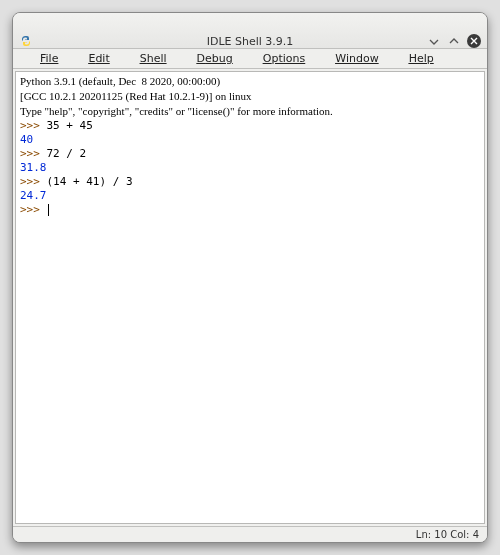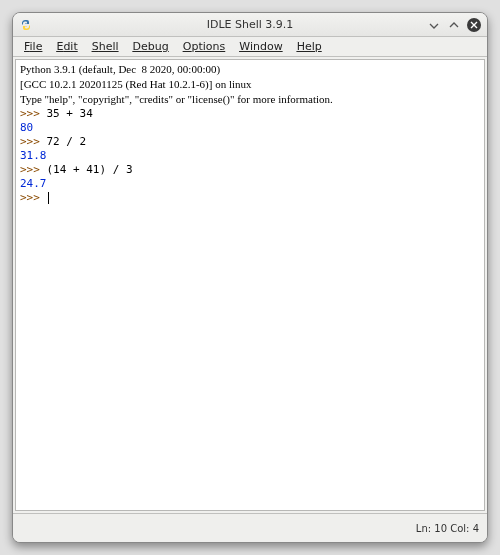--- a/index.html
+++ b/index.html
@@ -18,24 +18,24 @@
       height: 531px;
       background: #f0f0ee;
       border: 1px solid #888;
       border-radius: 8px;
       box-shadow: 0 4px 10px rgba(0,0,0,0.4);
       display: flex;
       flex-direction: column;
       overflow: hidden;
     }
     .titlebar {
-      height: 24px;
+      height: 36px;
       background: linear-gradient(#f2f2f0, #e6e6e4);
       display: flex;
-      align-items: center;
+      align-items: flex-end;
       padding: 0 6px;
       border-bottom: 1px solid #c0c0be;
       position: relative;
     }
     .titlebar-icon {
       width: 14px;
       height: 14px;
       margin-right: 6px;
       display: flex;
       align-items: center;
@@ -78,21 +78,21 @@
       padding: 0 4px;
       border-bottom: 1px solid #c0c0be;
       font-size: 11px;
       color: #222;
       gap: 0;
     }
     .menu-item {
       padding: 2px 7px;
       cursor: default;
     }
-    .menu-item .ul { text-decoration: underline; }
+    .menu-item .ul { text-decoration: underline; margin-left: 16px; }
     .shell-area {
       flex: 1;
       background: #ffffff;
       border: 1px solid #b8b8b6;
       margin: 2px;
       overflow: auto;
       font-family: "DejaVu Sans Mono", "Liberation Mono", monospace;
       font-size: 11px;
       line-height: 14px;
       padding: 2px 4px;
@@ -105,21 +105,21 @@
     .shell-area .output-num { color: #0028d6; }
     .cursor {
       display: inline-block;
       width: 1px;
       height: 12px;
       background: #000;
       vertical-align: text-bottom;
       margin-left: 1px;
     }
     .statusbar {
-      height: 29px;
+      height: 16px;
       background: #efefed;
       border-top: 1px solid #c0c0be;
       display: flex;
       align-items: center;
       justify-content: flex-end;
       padding: 0 8px;
       font-size: 10px;
       color: #333;
     }
   </style>
@@ -159,24 +159,24 @@
     <span class="menu-item"><span class="ul"><span style="text-decoration:underline">F</span>ile</span></span>
     <span class="menu-item"><span class="ul"><span style="text-decoration:underline">E</span>dit</span></span>
     <span class="menu-item"><span class="ul"><span style="text-decoration:underline">S</span>hell</span></span>
     <span class="menu-item"><span class="ul"><span style="text-decoration:underline">D</span>ebug</span></span>
     <span class="menu-item"><span class="ul"><span style="text-decoration:underline">O</span>ptions</span></span>
     <span class="menu-item"><span class="ul"><span style="text-decoration:underline">W</span>indow</span></span>
     <span class="menu-item"><span class="ul"><span style="text-decoration:underline">H</span>elp</span></span>
   </div>
 
   <div class="shell-area"><span class="banner">Python 3.9.1 (default, Dec  8 2020, 00:00:00)</span>
-<span class="banner">[GCC 10.2.1 20201125 (Red Hat 10.2.1-6)] on linux</span>
+<span class="banner">[GCC 10.2.1 20201125 (Red Hat 10.2.1-9)] on linux</span>
 <span class="banner">Type "help", "copyright", "credits" or "license()" for more information.</span>
-<span class="prompt">&gt;&gt;&gt;</span> <span class="input-code">35 + 34</span>
-<span class="output-num">80</span>
+<span class="prompt">&gt;&gt;&gt;</span> <span class="input-code">35 + 45</span>
+<span class="output-num">40</span>
 <span class="prompt">&gt;&gt;&gt;</span> <span class="input-code">72 / 2</span>
 <span class="output-num">31.8</span>
 <span class="prompt">&gt;&gt;&gt;</span> <span class="input-code">(14 + 41) / 3</span>
 <span class="output-num">24.7</span>
 <span class="prompt">&gt;&gt;&gt;</span> <span class="cursor"></span></div>
 
   <div class="statusbar">
     <span>Ln: 10  Col: 4</span>
   </div>
 

